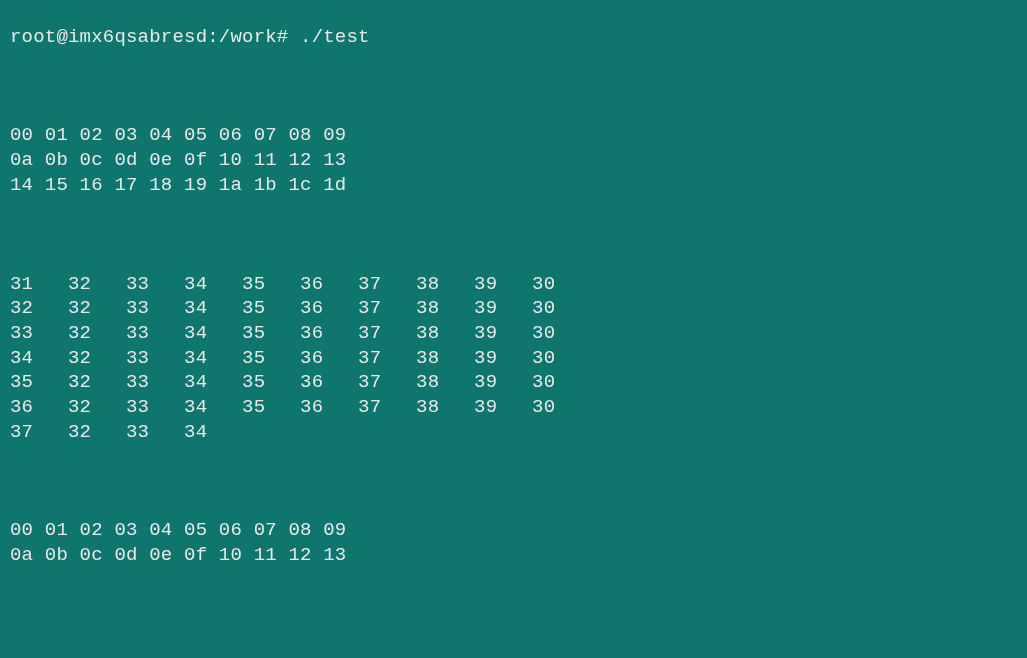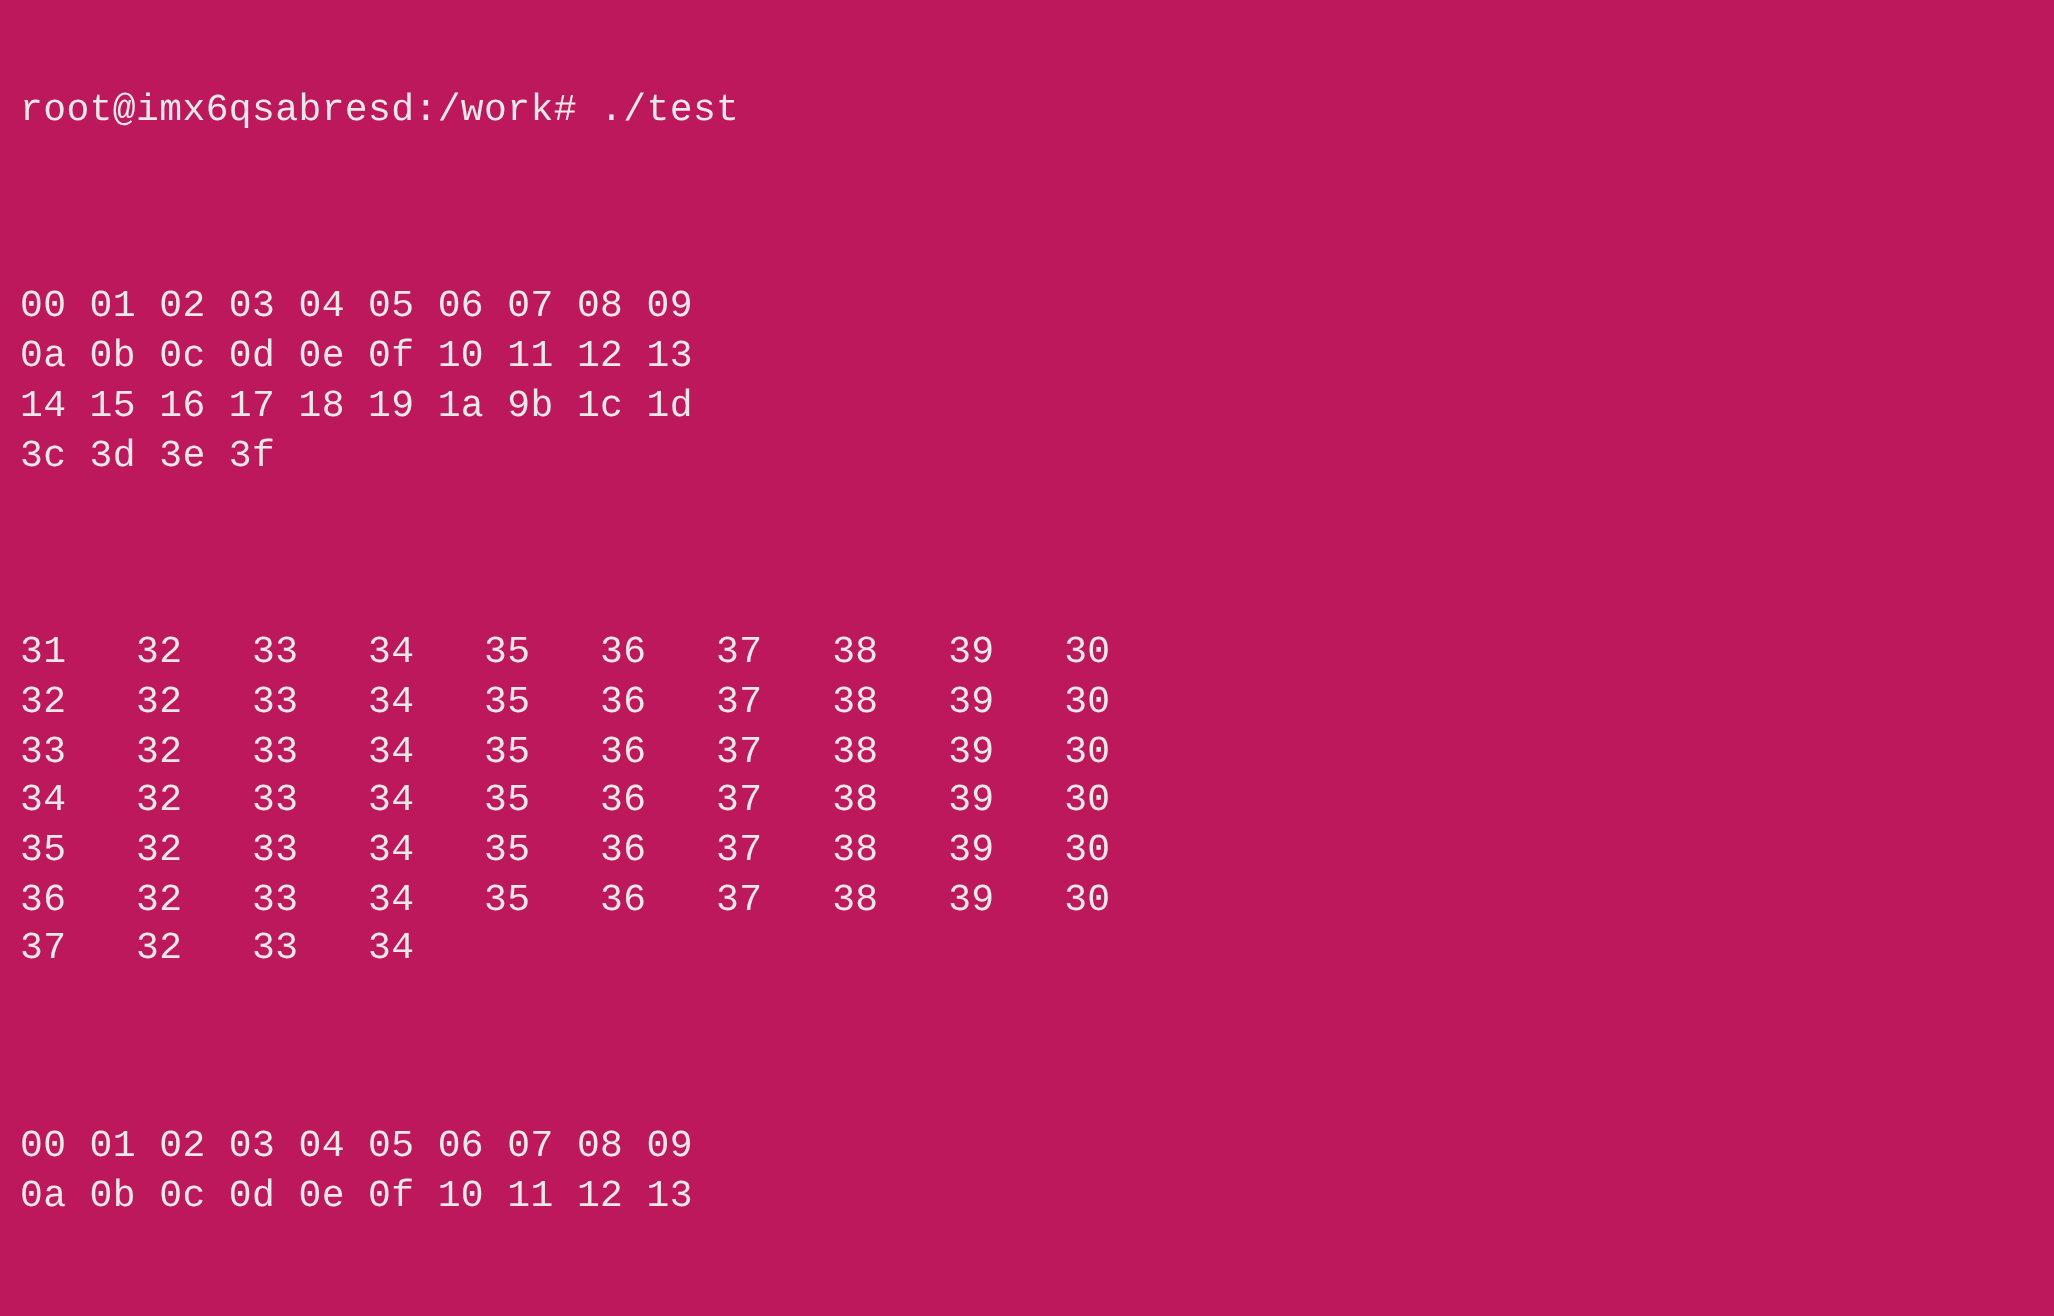--- a/index.html
+++ b/index.html
@@ -5,35 +5,35 @@
     * { margin: 0; padding: 0; box-sizing: border-box; }
     html, body {
       width: 1027px;
       height: 658px;
       background: #1a1a1a;
       overflow: hidden;
     }
     .terminal {
       width: 100%;
       height: 100%;
-      background: #be185d;
+      background: #0f766e;
       color: #e8e8e8;
       font-family: "Consolas", "Courier New", monospace;
       font-size: 19px;
       line-height: 1.3;
-      padding: 18px 10px;
+      padding: 0 10px;
       white-space: pre;
       letter-spacing: 0.2px;
     }
     .terminal .line { display: block; }
   </style>
 </head>
 <body>
 
 <div class="terminal">
 <span class="line">root@imx6qsabresd:/work# ./test</span>
 <span class="line"> </span>
-<span id="block1"><span class="line">00 01 02 03 04 05 06 07 08 09</span><span class="line">0a 0b 0c 0d 0e 0f 10 11 12 13</span><span class="line">14 15 16 17 18 19 1a 9b 1c 1d</span><span class="line">3c 3d 3e 3f</span></span>
+<span id="block1"><span class="line">00 01 02 03 04 05 06 07 08 09</span><span class="line">0a 0b 0c 0d 0e 0f 10 11 12 13</span><span class="line">14 15 16 17 18 19 1a 1b 1c 1d</span></span>
 <span class="line"> </span>
 <span id="block2"><span class="line">31   32   33   34   35   36   37   38   39   30</span><span class="line">32   32   33   34   35   36   37   38   39   30</span><span class="line">33   32   33   34   35   36   37   38   39   30</span><span class="line">34   32   33   34   35   36   37   38   39   30</span><span class="line">35   32   33   34   35   36   37   38   39   30</span><span class="line">36   32   33   34   35   36   37   38   39   30</span><span class="line">37   32   33   34</span></span>
 <span class="line"> </span>
 <span id="block3"><span class="line">00 01 02 03 04 05 06 07 08 09</span><span class="line">0a 0b 0c 0d 0e 0f 10 11 12 13</span></span>
 </div>
 
 </body></html>

